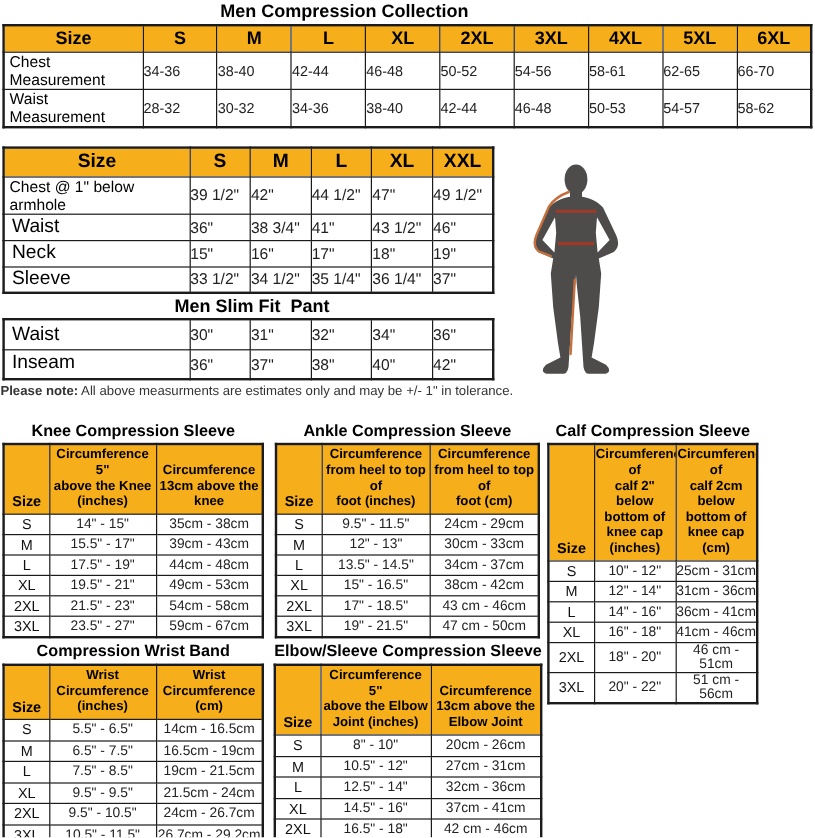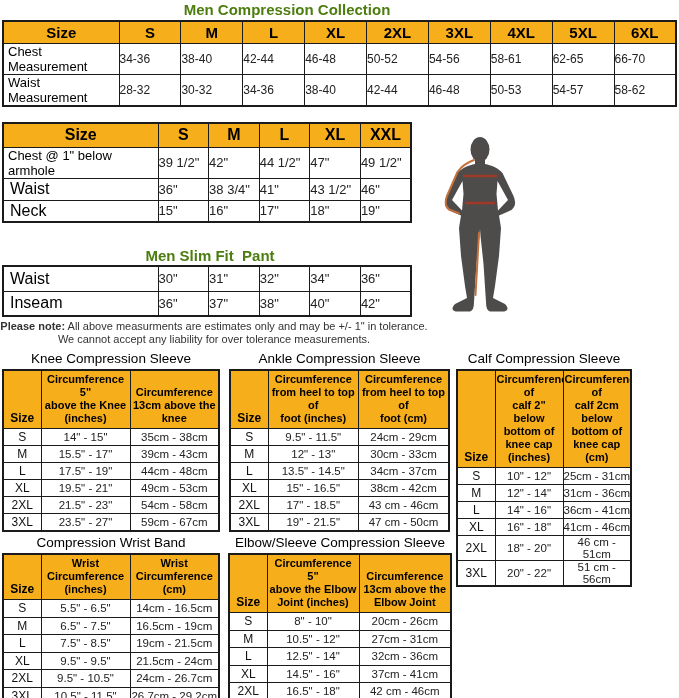--- a/index.html
+++ b/index.html
@@ -2,21 +2,21 @@
 <html style="--header_bg: #F7AE1B; --border: #1b1b1b; --figure_body: #4E4B4B; --figure_line_band: #A03A28; --figure_line_accent: #C4703C;"><head>
 <meta charset="utf-8">
 <style>
   * { box-sizing: border-box; }
   html,body { margin:0; padding:0; background:#fff; }
   .page {
     position:relative; width:679px; height:698px; overflow:hidden;
     background:#fff; color:#111;
     font-family:"Liberation Sans", sans-serif;
   }
-  .title { position:absolute; font-weight:bold; color:#4d7c0f; text-align:center; white-space:pre; }
+  .title { position:absolute; font-weight:bold; color:#000000; text-align:center; white-space:pre; }
   #t1-title { left:0; top:1px; width:574px; font-size:15px; }
   #t2-title { left:0; top:103px; width:420px; font-size:15px;margin-top:34px; }
   #t3-title { left:0; top:247px; width:420px; font-size:15px; }
 
   table { border-collapse:collapse; table-layout:fixed; position:absolute; background:#fff; }
   th, td { border:1px solid #1b1b1b; overflow:hidden; padding:0; }
   th { background:var(--header_bg, #F7AE1B); font-weight:bold; text-align:center; vertical-align:middle; color:#000; }
   .lbl { text-align:left; color:#000; }
   .val { text-align:left; color:#222; }
 
@@ -35,21 +35,21 @@
 
   #t3 { left:2px; top:265px; width:410px; border:2px solid #1b1b1b; }
   #t3 td { height:25px; }
   #t3 .lbl { font-size:16px; padding-left:6px; }
   #t3 .val { font-size:13px; }
 
   .note { position:absolute; left:0; top:320px; width:428px; text-align:center;
           font-size:11px; line-height:13px; color:#333; }
 
   .sc { position:absolute; }
-  .stitle { font-weight:normal; font-size:13.5px; text-align:center; margin:0 0 3px 0;
+  .stitle { font-weight:bold; font-size:13.5px; text-align:center; margin:0 0 3px 0;
             white-space:nowrap; color:#000; }
   .stable { position:static; width:100%; border:2px solid #1b1b1b; }
   .stable th { font-size:11px; line-height:13px; vertical-align:bottom;
                padding:2px 1px 3px 1px; white-space:pre-line; }
   .stable .size-h { font-size:12px; }
   .stable td { text-align:center; font-size:11.5px; color:#222; }
   .stable .sz { font-size:12px; color:#111; }
   .rowA .stable th { height:56px; }
   .rowA .stable td { height:17px; }
   .rowB .stable th { height:40px; }
@@ -149,20 +149,28 @@
       <td class="val">46"</td>
     </tr>
     <tr>
       <td class="lbl">Neck</td>
       <td class="val">15"</td>
       <td class="val">16"</td>
       <td class="val">17"</td>
       <td class="val">18"</td>
       <td class="val">19"</td>
     </tr>
+    <tr>
+      <td class="lbl">Sleeve</td>
+      <td class="val">33 1/2"</td>
+      <td class="val">34 1/2"</td>
+      <td class="val">35 1/4"</td>
+      <td class="val">36 1/4"</td>
+      <td class="val">37"</td>
+    </tr>
   </tbody>
     </table>
 
   <div class="title" id="t3-title">Men Slim Fit  Pant</div>
   <table id="t3">
     <colgroup>
         <col style="width:155px">
         <col span="5">
       </colgroup>
     <tbody>
@@ -180,21 +188,20 @@
       <td class="val">37"</td>
       <td class="val">38"</td>
       <td class="val">40"</td>
       <td class="val">42"</td>
     </tr>
   </tbody>
     </table>
 
   <div class="note">
     <div><b>Please note:</b><span> All above measurments are estimates only and may be +/- 1" in tolerance.</span></div>
-    <div>We cannot accept any liability for over tolerance measurements.</div>
   </div>
 
   <svg class="figure" viewBox="0 0 86 180" preserveAspectRatio="none">
     <ellipse class="fig-body" cx="43" cy="13.5" rx="9.5" ry="12.5"></ellipse>
     <path class="fig-body" fill-rule="evenodd" d="
       M38,28 C32,29 24.5,32 20.5,37 L9.5,60 Q5.5,69 11.5,74 L24,79.5 L22,92 L24,120 L28,150 L30,162
       L18,168 Q12.5,173.5 18.5,175.5 L33,175.5 Q37,174.5 37,166 L39.5,128 L42.5,100 L43,93 L43.5,100
       L46.5,128 L49,166 Q49,174.5 53,175.5 L67.5,175.5 Q73.5,173.5 68,168 L56,162 L58,150 L62,120
       L64,92 L62,79.5 L74.5,74 Q80.5,69 76.5,60 L65.5,37 C61.5,32 54,29 48,28 L48,21.5 L38,21.5 Z
       M25.5,45 L15,64 L25,74.5 L26.5,58 Z

